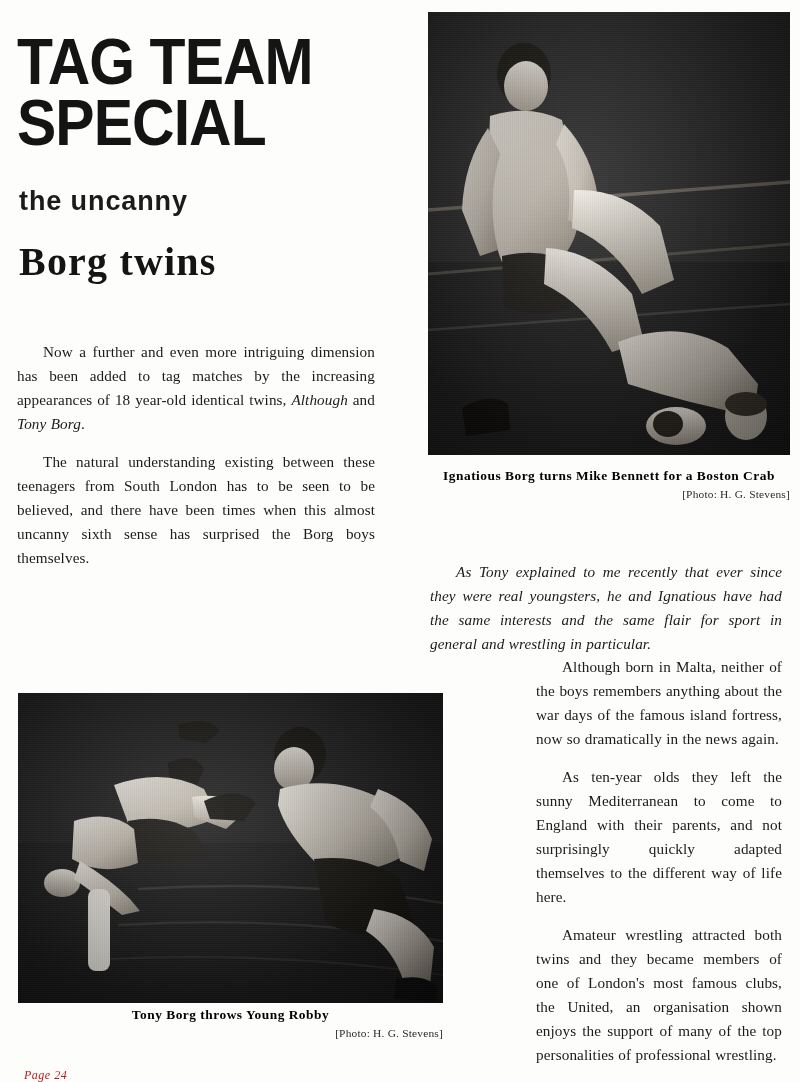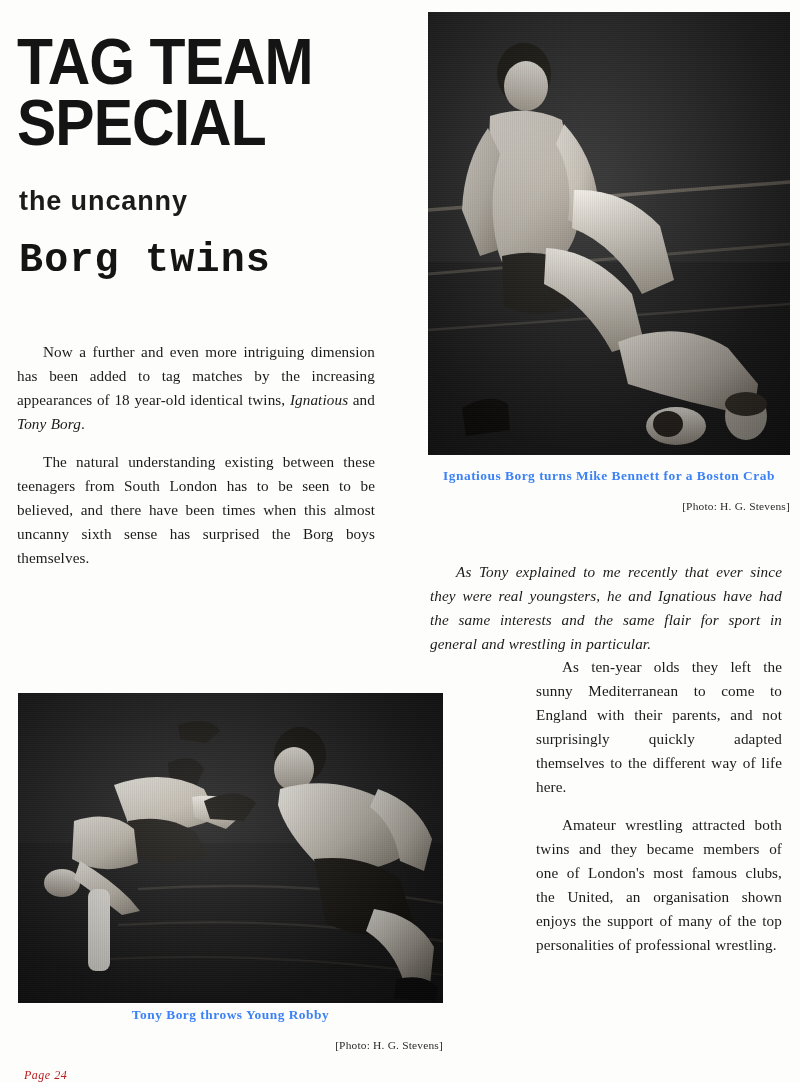--- a/index.html
+++ b/index.html
@@ -42,21 +42,21 @@
     font-family: Liberation Sans, sans-serif;
     font-weight: bold;
     font-size: 27px;
     letter-spacing: 0.9px;
     color: #1b1b1b;
   }
   .subhead-large {
     position: absolute;
     left: 19px;
     top: 238px;
-    font-family: Liberation Mono, monospace;
+    font-family: Liberation Serif, serif;
     font-weight: bold;
     font-size: 40px;
     letter-spacing: 1.2px;
     color: #141414;
   }
 
   
   .col-text p {
     margin: 0 0 14px 0;
     text-align: justify;
@@ -117,27 +117,27 @@
   
   .caption {
     position: absolute;
     font-family: "Liberation Serif", serif;
   }
   .caption-title {
     font-weight: bold;
     font-size: 13.4px;
     letter-spacing: 0.5px;
     text-align: center;
-    color: #3b82f6;
+    color: #000000;
   }
   .caption-credit {
     font-size: 11.4px;
     text-align: right;
     color: #2a2a2a;
-    margin-top: 16px;
+    margin-top: 4px;
     letter-spacing: 0.2px;
   }
   .cap-1 { left: 428px; top: 468px; width: 362px; }
   .cap-2 { left: 18px; top: 1007px; width: 425px; }
 
   .page-number {
     position: absolute;
     left: 24px;
     top: 1068px;
     font-size: 12px;
@@ -203,29 +203,30 @@
     <div class="grain"></div>
     <div class="vig"></div>
   </div>
 
   <div class="caption cap-1">
     <div class="caption-title">Ignatious Borg turns Mike Bennett for a Boston Crab</div>
     <div class="caption-credit">[Photo: H. G. Stevens]</div>
   </div>
 
   <div class="col-text left-col">
-    <p><span>Now a further and even more intriguing dimension has been added to tag matches by the increasing appearances of 18 year-old identical twins, </span><i>Ignatious</i><span> and </span><i>Tony Borg</i><span>.</span></p>
+    <p><span>Now a further and even more intriguing dimension has been added to tag matches by the increasing appearances of 18 year-old identical twins, </span><i>Although</i><span> and </span><i>Tony Borg</i><span>.</span></p>
     <p class="last">The natural understanding existing between these teenagers from South London has to be seen to be believed, and there have been times when this almost uncanny sixth sense has surprised the Borg boys themselves.</p>
   </div>
 
   <div class="col-text mid-col">
     <p class="last">As Tony explained to me recently that ever since they were real youngsters, he and Ignatious have had the same interests and the same flair for sport in general and wrestling in particular.</p>
   </div>
 
   <div class="col-text right-col">
+    <p>Although born in Malta, neither of the boys remembers anything about the war days of the famous island fortress, now so dramatically in the news again.</p>
     <p>As ten-year olds they left the sunny Mediterranean to come to England with their parents, and not surprisingly quickly adapted themselves to the different way of life here.</p>
     <p class="last">Amateur wrestling attracted both twins and they became members of one of London's most famous clubs, the United, an organisation shown enjoys the support of many of the top personalities of professional wrestling.</p>
   </div>
 
   <div class="photo photo-2">
     <svg width="425" height="310" viewBox="0 0 425 310" preserveAspectRatio="none">
       <defs>
         <linearGradient id="skin3" x1="0" y1="0" x2="1" y2="1">
           <stop offset="0%" stop-color="#f2efe8"></stop>
           <stop offset="60%" stop-color="#c4bdb1"></stop>

